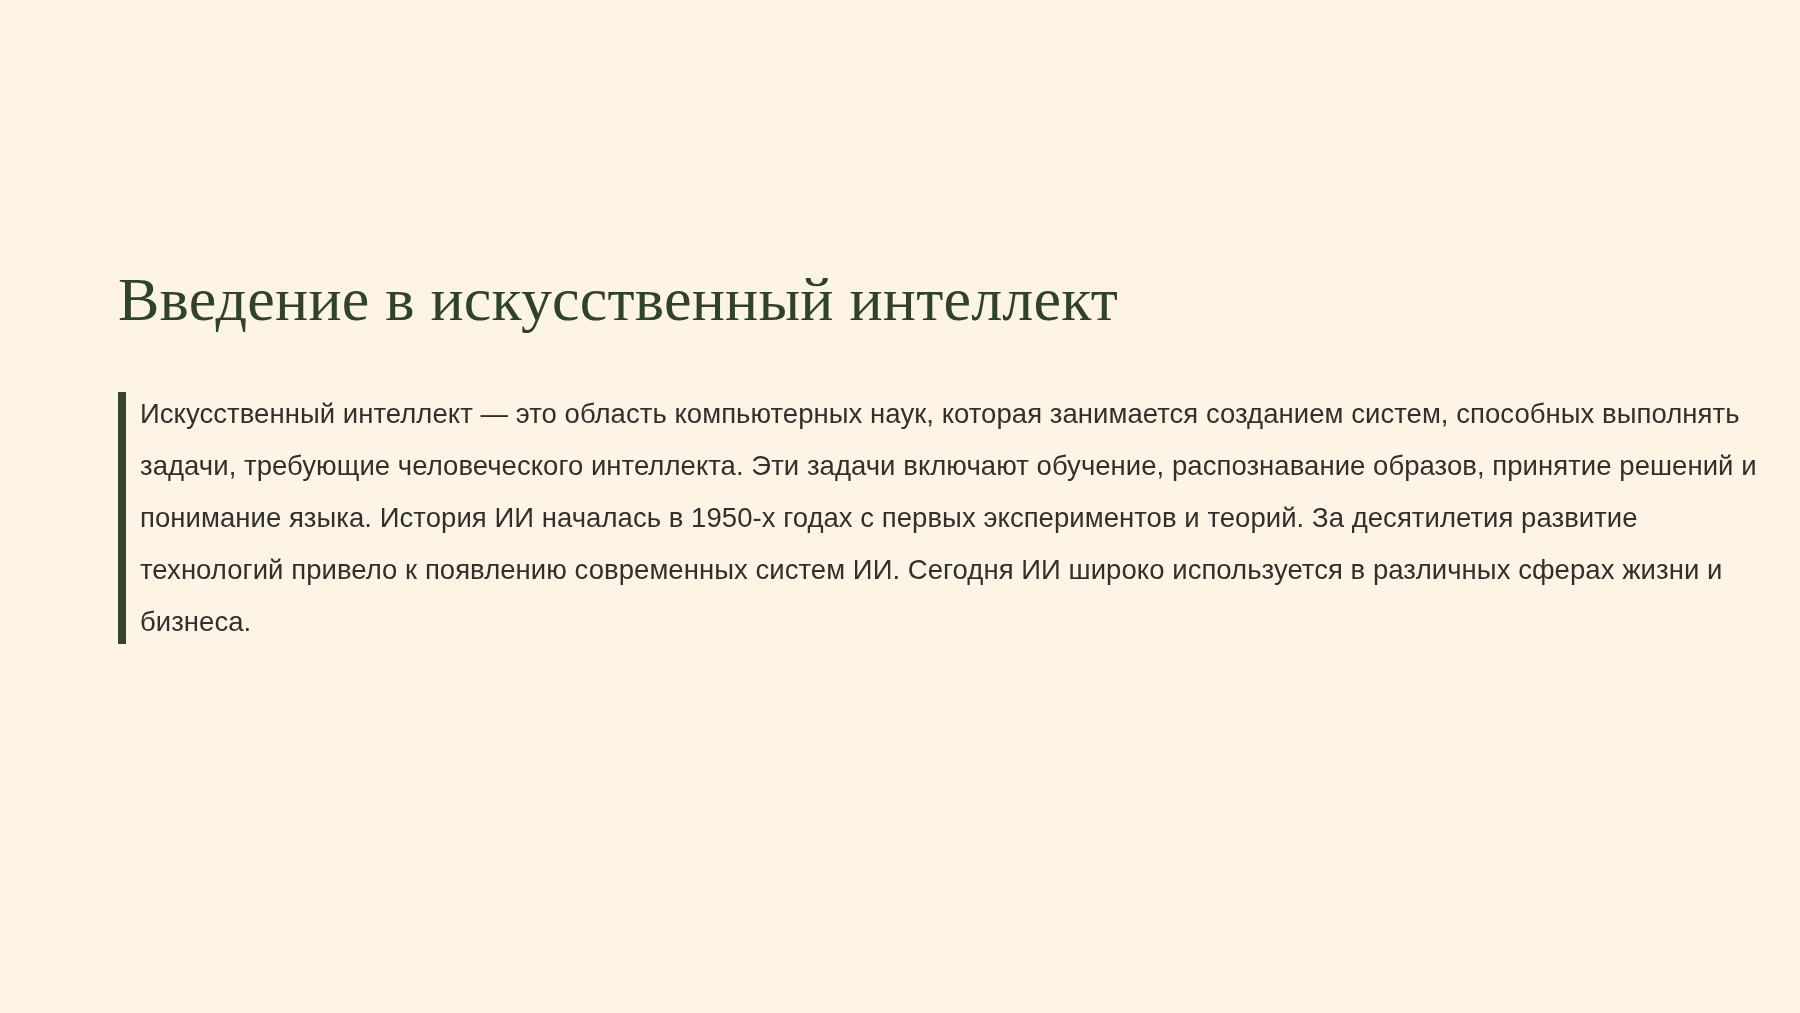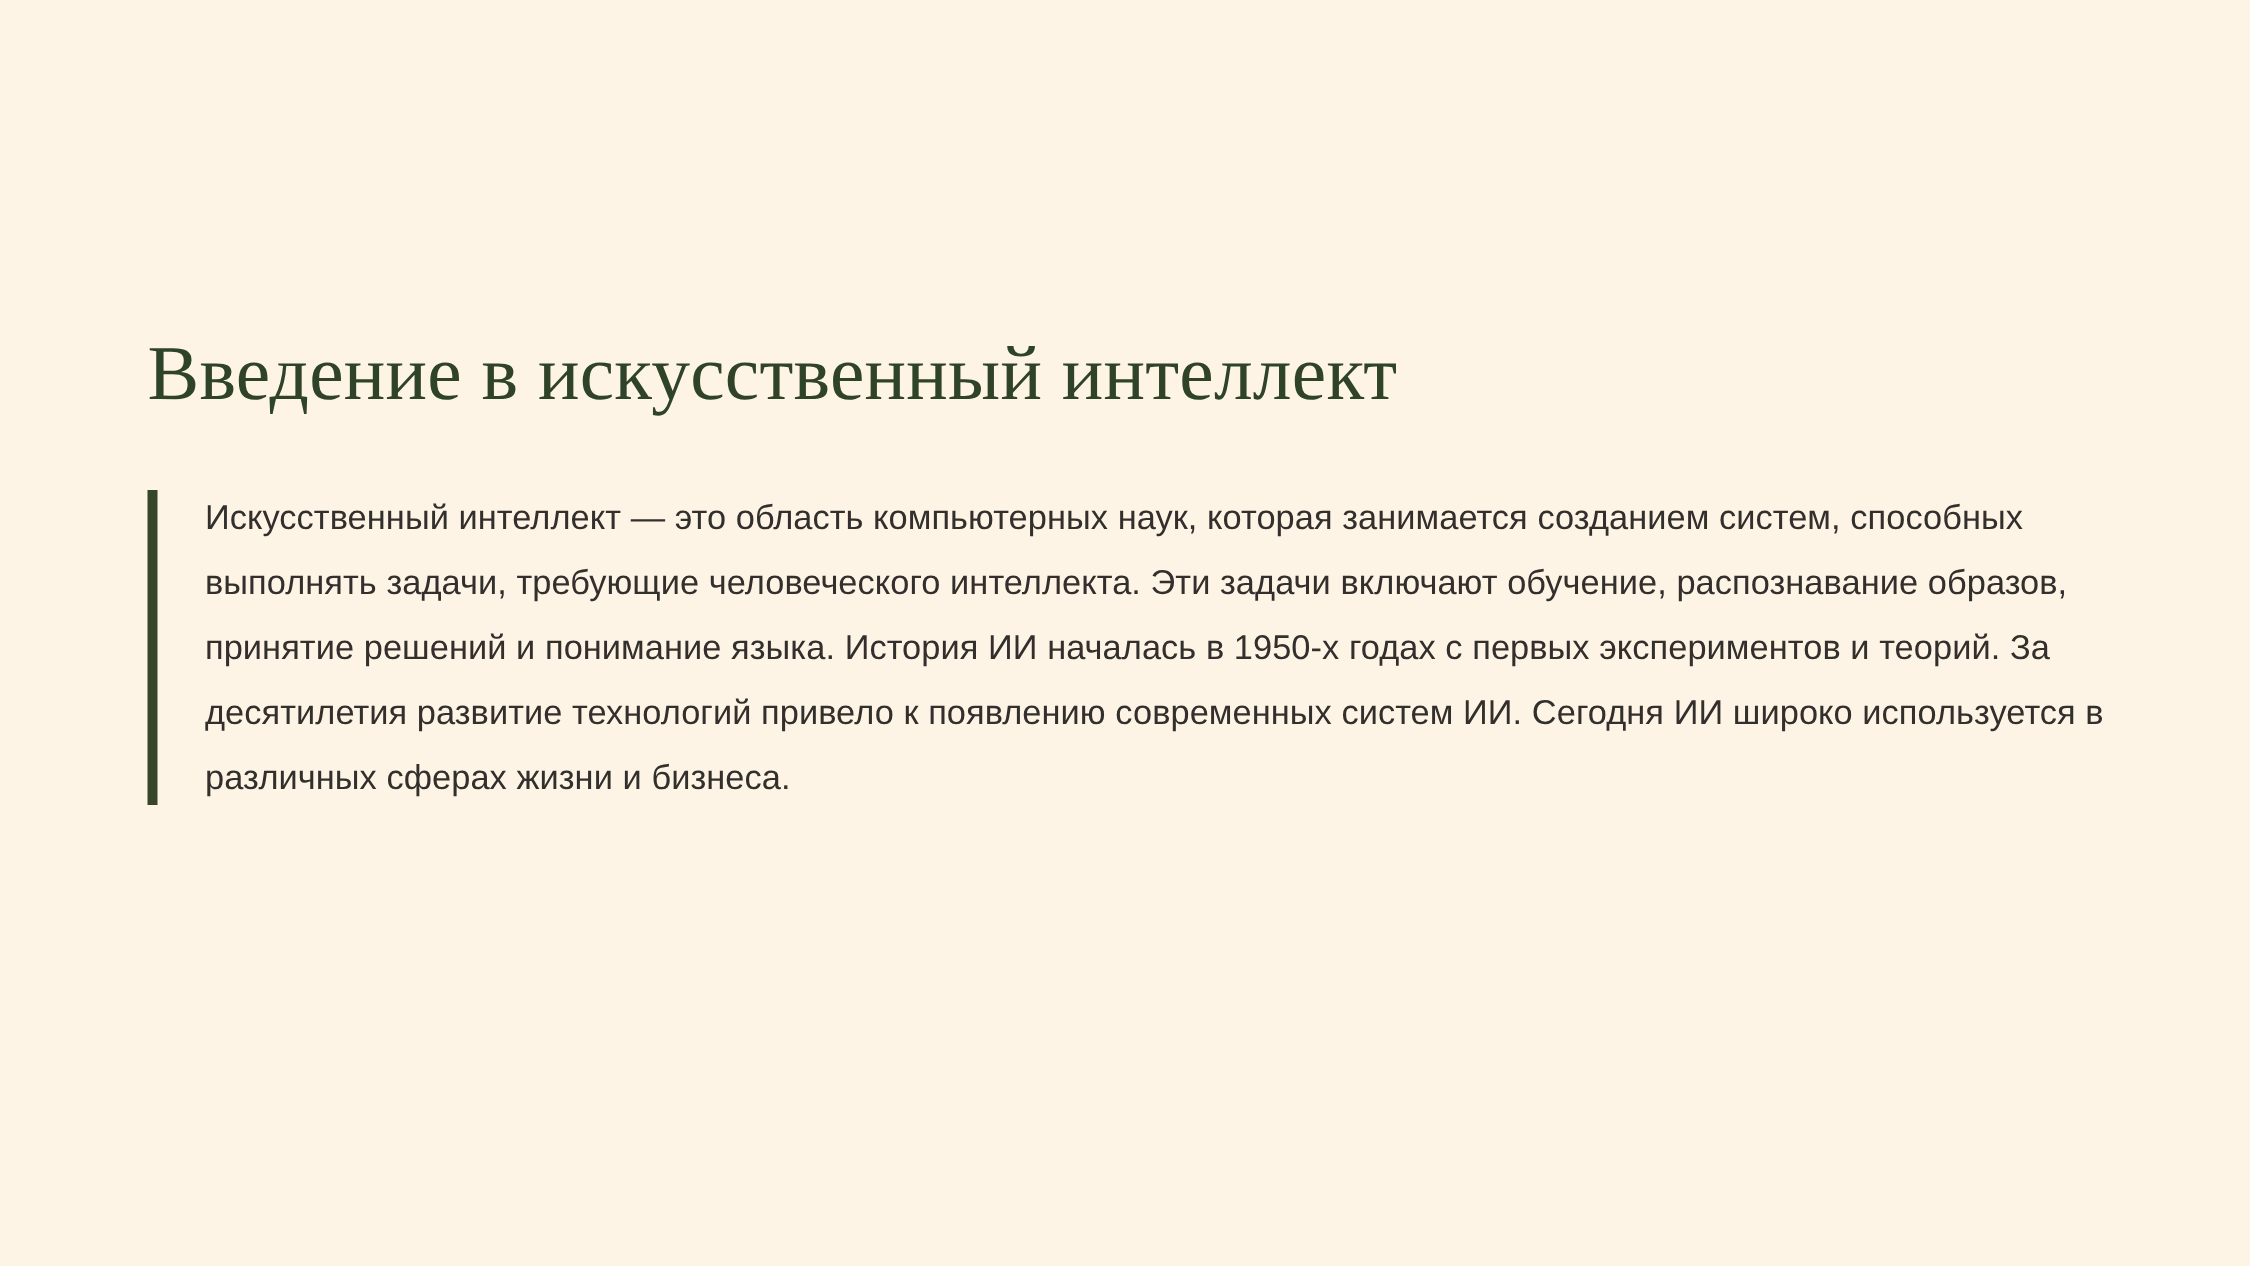--- a/index.html
+++ b/index.html
@@ -39,21 +39,21 @@
     line-height: 1.12;
     font-weight: 400;
     color: #2f4328;
     letter-spacing: 0.2px;
     margin: 0 0 54px 0;
     white-space: nowrap;
   }
 
   .body-block {
     position: relative;
-    padding-left: 46px;
+    padding-left: 22px;
   }
 
   .accent-bar {
     position: absolute;
     left: 0;
     top: 4px;
     bottom: 4px;
     width: 8px;
     background: #35462b;
     border-radius: 0;

